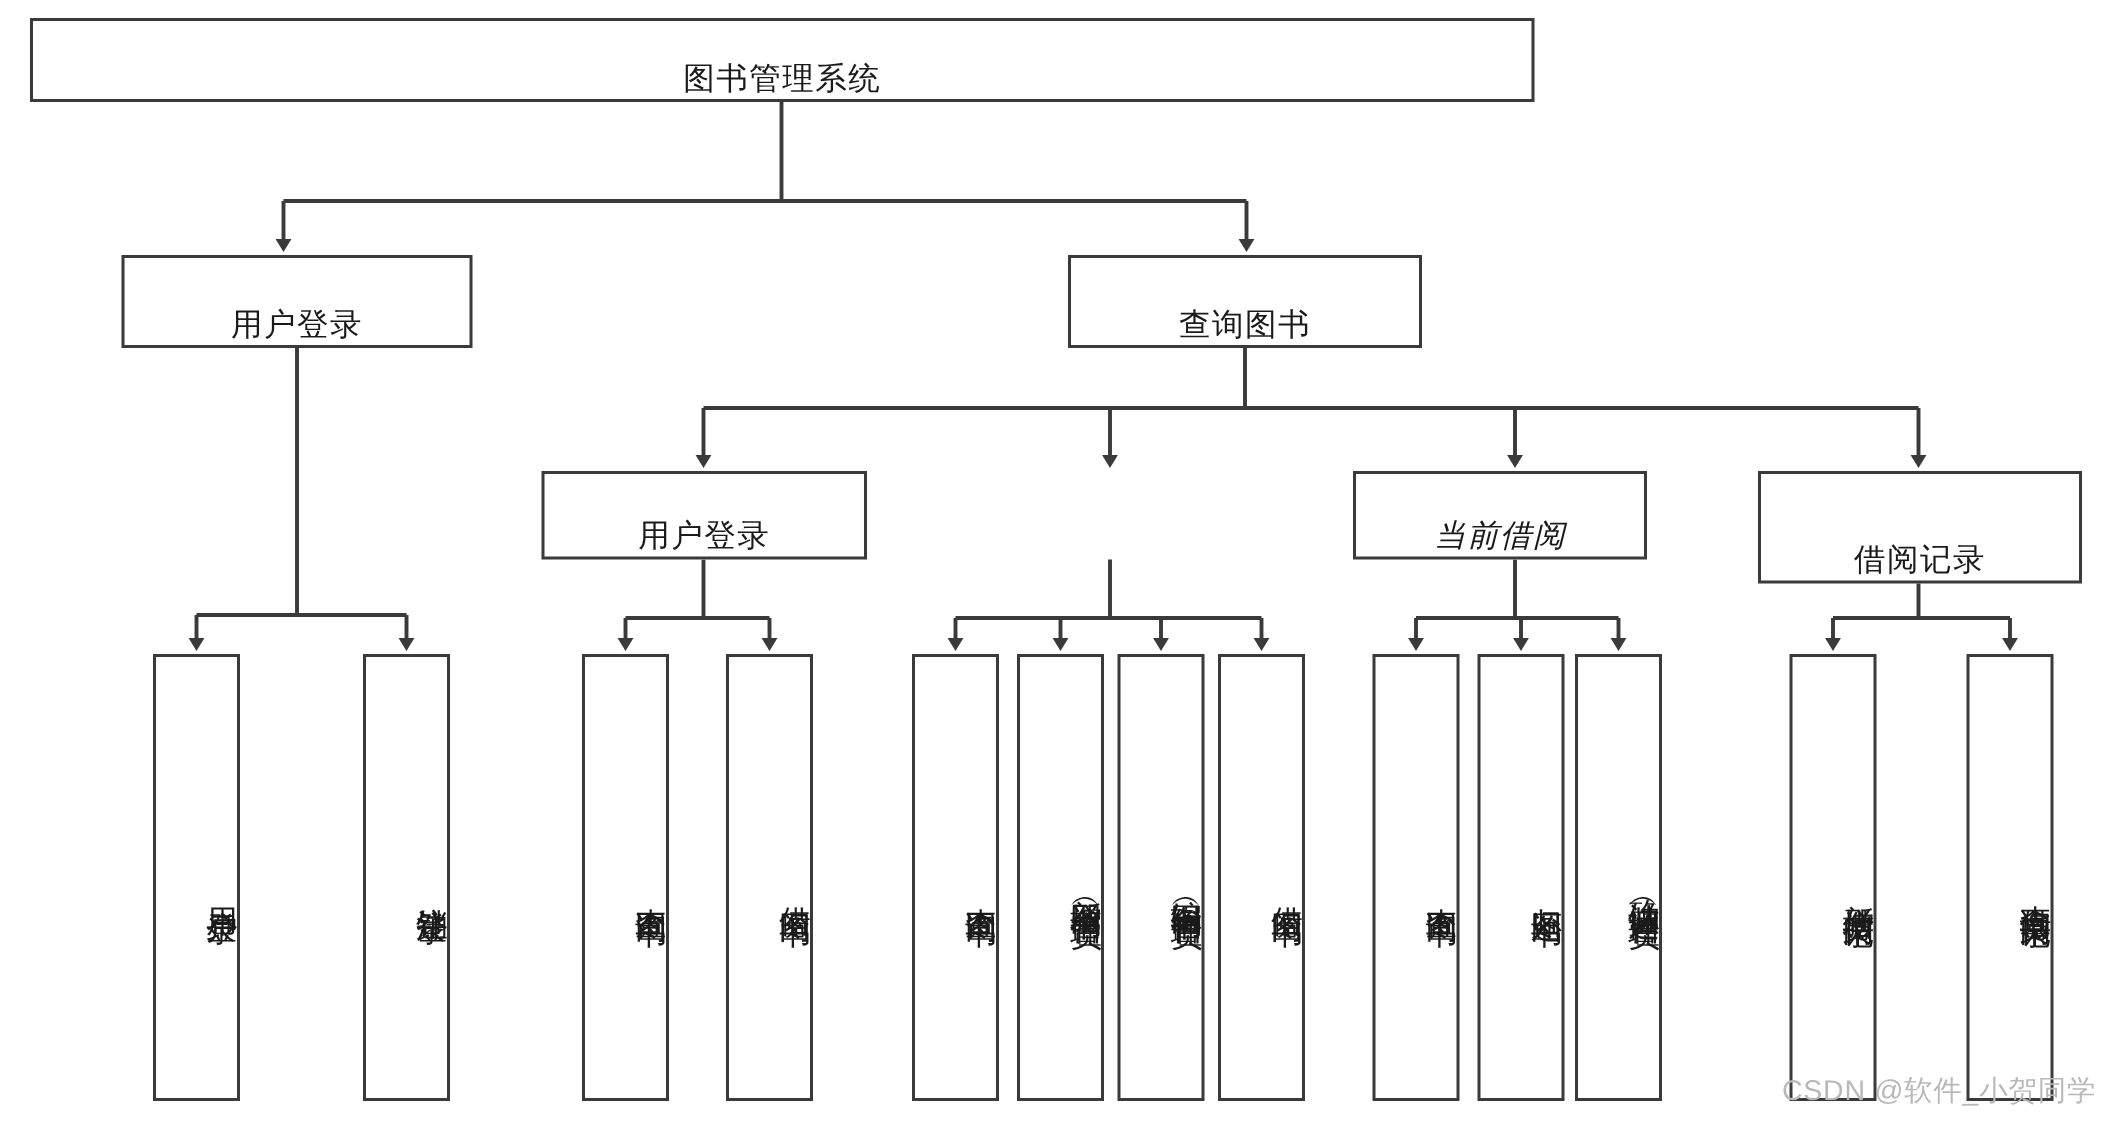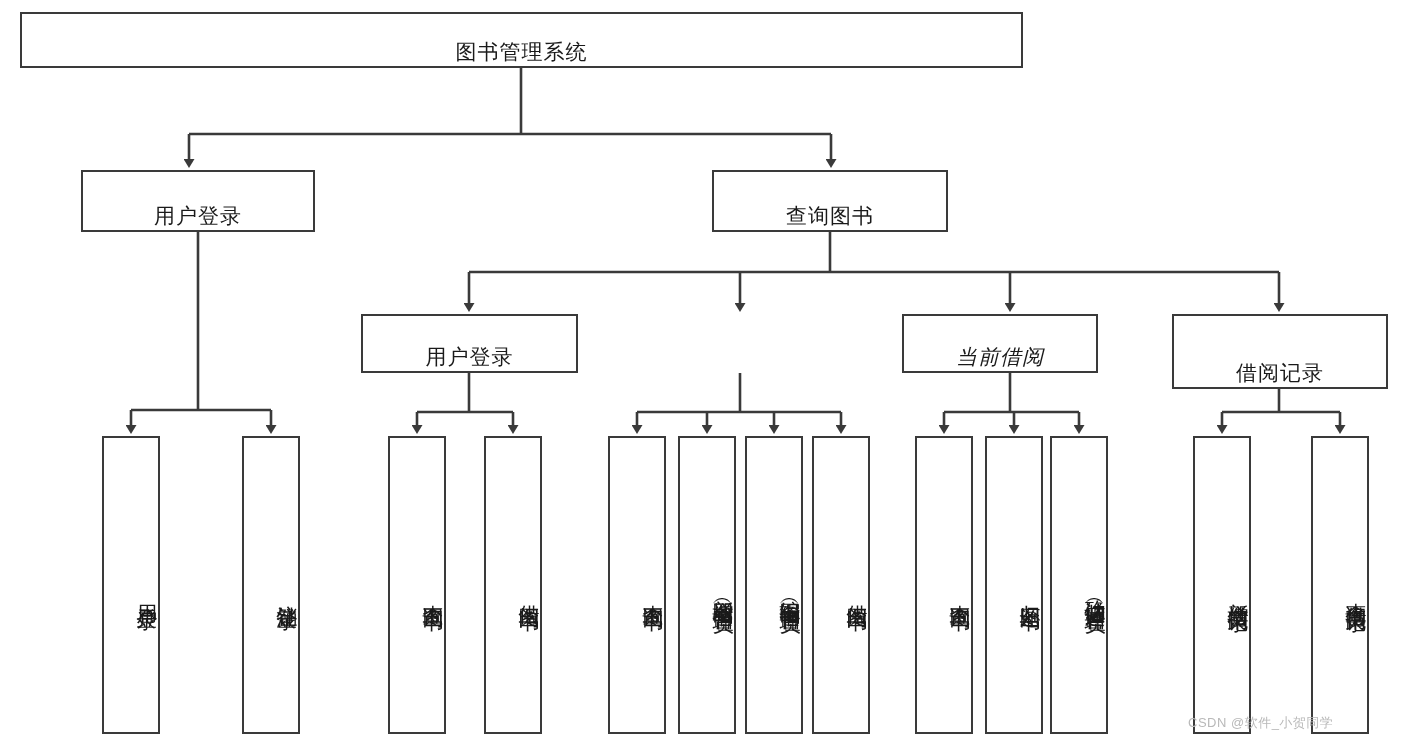--- a/index.html
+++ b/index.html
@@ -52,21 +52,21 @@
   }
   .node.vert > span {
     writing-mode: vertical-rl;
     text-orientation: upright;
     display: block;
   }
   #watermark {
     position: absolute;
     left: 1188px;
     top: 714px;
-    font-size: 13px;
+    font-size: 19px;
     color: #b9b9b9;
     white-space: nowrap;
     letter-spacing: 0.5px;
   }
 </style>
 </head>
 <body>
 
 <div id="canvas">
 

